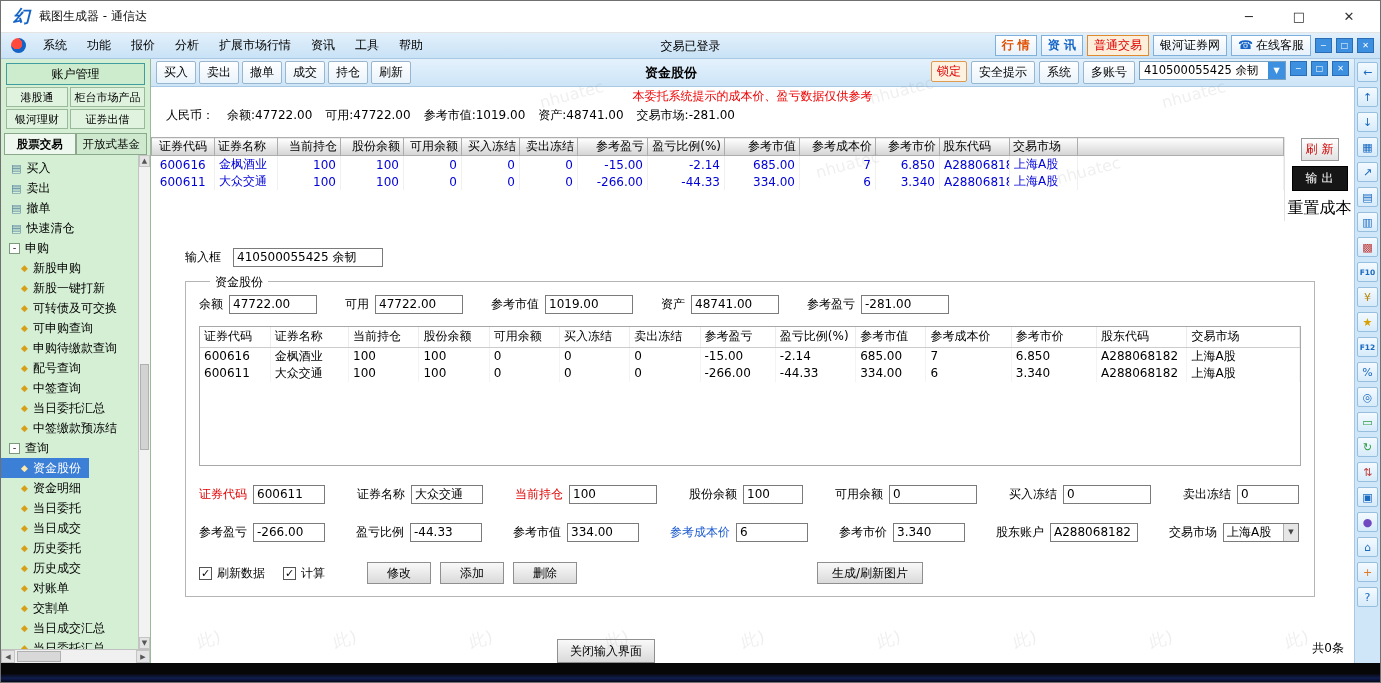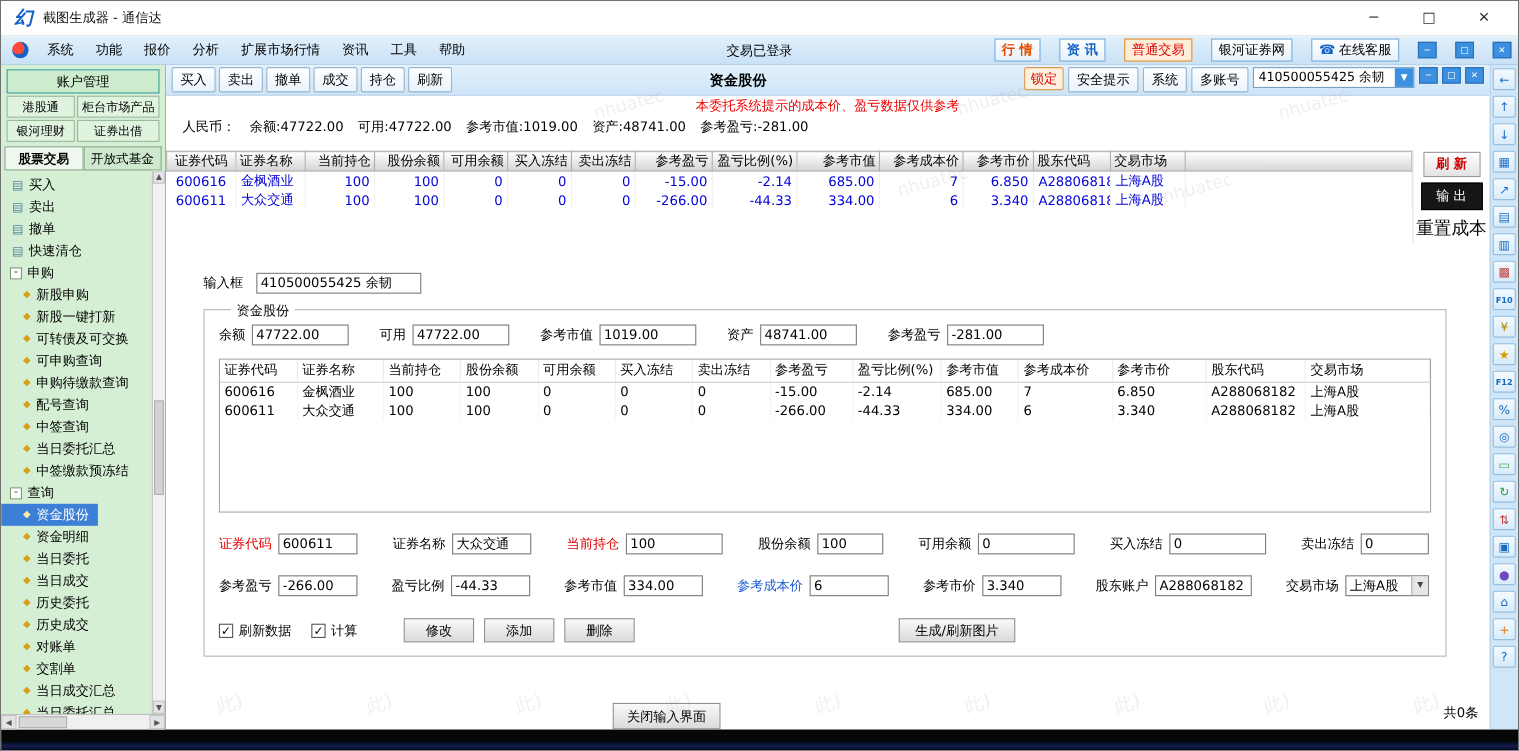--- a/index.html
+++ b/index.html
@@ -15,21 +15,21 @@
   .app-title{font-size:12px;color:#111;}
   .win-controls{margin-left:auto;display:flex;gap:32px;padding-right:10px;color:#333;}
   .win-btn{width:18px;text-align:center;font-size:13px;}
 
   
   .menubar{height:26px;background:linear-gradient(#e2f0fb,#c9e2f6);border-bottom:1px solid #a8c8e4;display:flex;align-items:center;padding:0 6px;position:relative;}
   .tdx-logo{width:15px;height:15px;border-radius:50%;background:radial-gradient(circle at 38% 38%,#ff4a3d 0 42%,#1464c8 43%);margin:0 7px 0 4px;flex:0 0 auto;}
   .menu-items{display:flex;white-space:nowrap;}
   .menu-item{padding:4px 10px;color:#000;}
   .login-status{position:absolute;left:50%;transform:translateX(-50%);top:5px;color:#000;}
-  .menu-right{margin-left:auto;display:flex;align-items:center;gap:17px;}
+  .menu-right{margin-left:auto;display:flex;align-items:center;gap:4px;}
   .mr-btn{border:1px solid #7fb0dc;background:linear-gradient(#ffffff,#e6f1fb);padding:1px 6px;white-space:nowrap;}
   .mr-btn.quote{color:#e05000;font-weight:bold;}
   .mr-btn.news{color:#1464c8;font-weight:bold;}
   .mr-btn.mode{color:#e00000;border-color:#e08a30;background:#fdeeda;}
   .svc-ic{color:#1464c8;margin-right:3px;}
   .mini-blue{width:17px;height:15px;background:#3d8fe0;color:#fff;font-size:8px;line-height:14px;text-align:center;border:1px solid #2a6db4;display:inline-block;}
 
   
   .app-body{height:604px;display:flex;position:relative;}
 
@@ -77,21 +77,21 @@
 
   .grid-wrap{display:flex;margin-top:12px;}
   table{border-collapse:collapse;table-layout:fixed;}
   th,td{overflow:hidden;white-space:nowrap;}
   .main-table{width:1133px;font-size:12px;}
   .main-table th{background:linear-gradient(#ffffff,#d4d4d4);border:1px solid #adadad;border-left:none;font-weight:normal;height:18px;padding:0 3px;}
   .main-table th:first-child{border-left:1px solid #adadad;}
   .main-table td{height:17px;color:#0000d8;padding:0 4px;border-right:1px solid #f0f0f0;}
   .a-l{text-align:left;}.a-r{text-align:right;}.a-c{text-align:center;}
   .action-col{width:70px;display:flex;flex-direction:column;align-items:center;gap:5px;padding-top:1px;border-left:1px solid #e2e2e2;}
-  .act-refresh{color:#d00000;border:1px solid #999;background:linear-gradient(#fff,#e2e2e2);width:52px;padding:2px 0;font-weight:bold;}
+  .act-refresh{color:#d00000;border:1px solid #999;background:linear-gradient(#fff,#e2e2e2);width:38px;padding:2px 0;font-weight:normal;}
   .act-export{background:#161616;color:#fff;width:56px;padding:3px 0;border:1px solid #000;}
   .act-reset{border:none;background:none;font-size:16px;padding:2px 0;}
 
   
   .form-panel{margin:26px 0 0 34px;width:1130px;}
   .input-row{display:flex;align-items:center;gap:12px;height:20px;}
   .text-input{border:1px solid #7b7b7b;height:19px;font-size:12px;padding:0 3px;background:#fff;}
   #main-input{width:150px;}
   .groupbox{border:1px solid #b5b5b5;margin-top:14px;padding:12px 13px;position:relative;}
   .group-title{position:absolute;top:-8px;left:24px;background:#fff;padding:0 5px;}
@@ -332,21 +332,21 @@
 
       <div class="notice">本委托系统提示的成本价、盈亏数据仅供参考</div>
 
       <div class="summary">
         <span>人民币：</span>
         <span id="summary-fields" style="display:flex;gap:13px;">
             <span class="sum-item">余额:47722.00</span>
             <span class="sum-item">可用:47722.00</span>
             <span class="sum-item">参考市值:1019.00</span>
             <span class="sum-item">资产:48741.00</span>
-            <span class="sum-item">参考盈亏:-281.00</span>
+            <span class="sum-item">交易市场:-281.00</span>
           </span>
       </div>
 
       <div class="grid-wrap">
         <div id="main-table-host">
             <table class="main-table">
               <colgroup>
                 <col style="width: 63px;">
                 <col style="width: 63px;">
                 <col style="width: 63px;">

